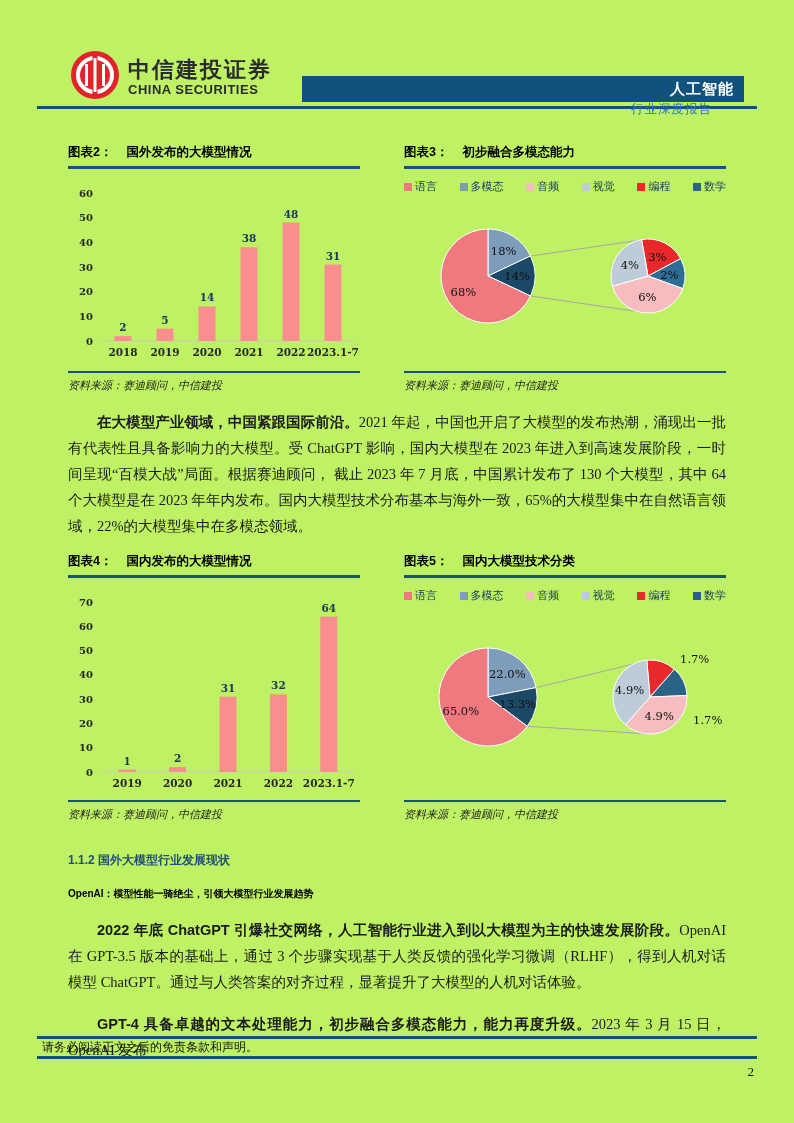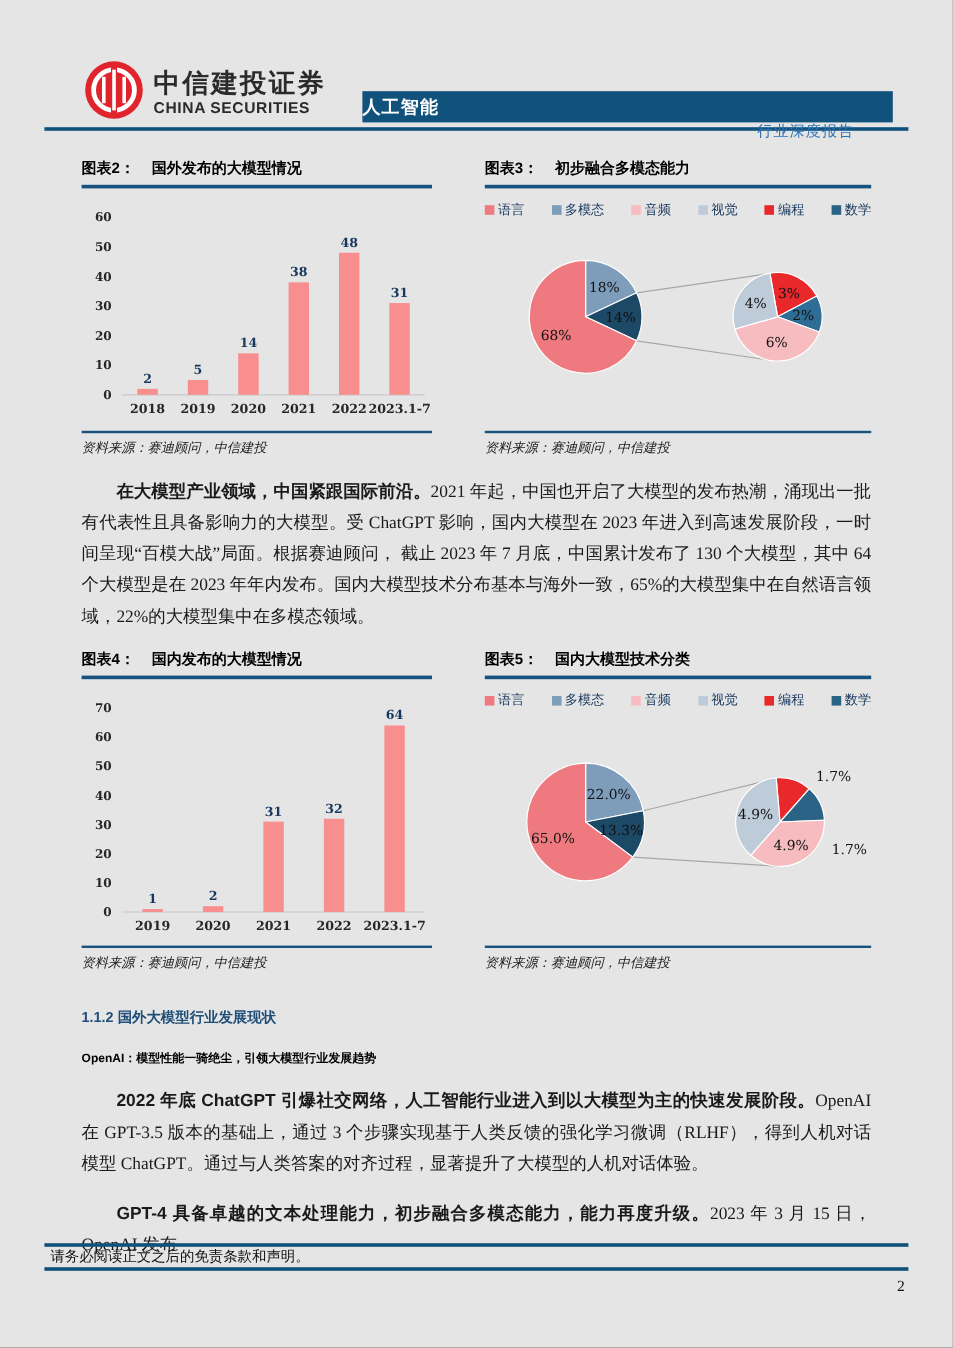--- a/index.html
+++ b/index.html
@@ -1,28 +1,28 @@
 <!DOCTYPE html>
 <html><head>
 <meta charset="utf-8">
 <style>
   html,body{margin:0;padding:0;background:#888;}
-  .page{position:relative;width:794px;height:1123px;background:#e5e5e5;margin:0 auto;
+  .page{position:relative;width:794px;height:1123px;background:#bef264;margin:0 auto;
         font-family:"Liberation Serif","DejaVu Serif",serif;color:#1a1a1a;overflow:hidden;}
   
   .logo-row{position:absolute;left:70px;top:50px;display:flex;align-items:center;gap:8px;}
   .logo-text .cn{font-family:"Liberation Sans",sans-serif;font-weight:bold;font-size:22px;color:#2b2b2b;letter-spacing:2px;line-height:24px;}
   .logo-text .en{font-family:"Liberation Sans",sans-serif;font-weight:bold;font-size:13px;color:#2b2b2b;letter-spacing:0.5px;line-height:15px;}
   .banner{position:absolute;left:302px;top:76px;width:442px;height:26px;background:#11527D;
-          display:flex;align-items:center;justify-content:flex-start;padding-right:10px;box-sizing:border-box;}
+          display:flex;align-items:center;justify-content:flex-end;padding-right:10px;box-sizing:border-box;}
   .banner span{color:#fff;font-family:"Liberation Sans",sans-serif;font-weight:bold;font-size:15px;letter-spacing:1px;}
   .rule-top{position:absolute;left:37px;top:106px;width:720px;height:3px;background:#11527D;}
   .report-type{position:absolute;top:101px;right:82px;font-size:12.5px;color:#2E74B5;letter-spacing:1px;}
   
-  .content{position:absolute;left:68px;top:132px;width:658px;}
+  .content{position:absolute;left:68px;top:144px;width:658px;}
   .figrow{display:flex;justify-content:space-between;}
   .figcol-l{width:292px;}
   .figcol-r{width:322px;}
   .figtitle{font-family:"Liberation Sans",sans-serif;font-weight:bold;font-size:12.5px;color:#000;
             padding-bottom:5px;border-bottom:3px solid #17537E;}
   .figtitle .lbl{margin-right:14px;}
   .chartbox{height:196px;padding-top:6px;box-sizing:content-box;}
   .chartbox2{height:216px;padding-top:6px;}
   .legend{display:flex;justify-content:space-between;gap:13px;margin:4px 0 2px;
           font-size:11px;color:#17375E;font-family:"Liberation Serif",serif;}

